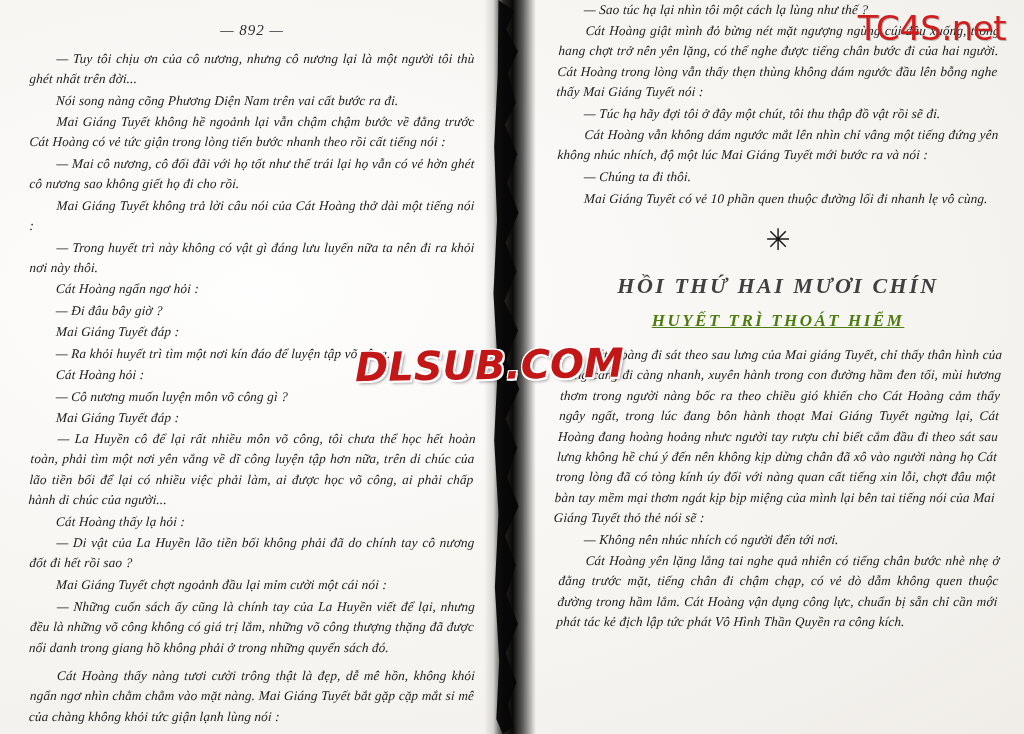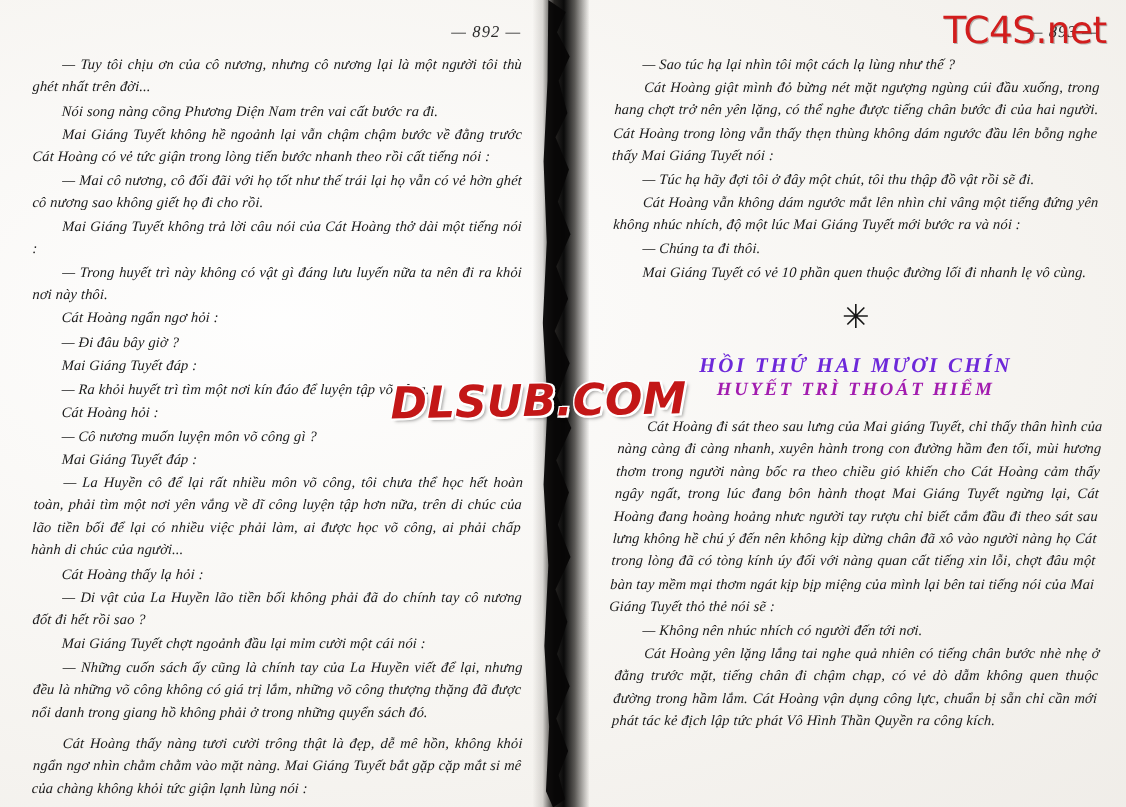--- a/index.html
+++ b/index.html
@@ -30,21 +30,21 @@
   .page-col {
     position: absolute;
     top: 0;
     height: 734px;
     box-sizing: border-box;
   }
   .left-col { left: 0; width: 500px; padding: 0 26px 0 30px; }
   .right-col { left: 524px; width: 500px; padding: 0 26px 0 34px; }
 
   .folio {
-    text-align: right;
+    text-align: center;
     font-size: 15px;
     letter-spacing: 1px;
     color: #2a2a2a;
     font-style: italic;
     margin-top: 22px;
     margin-bottom: 10px;
   }
 
   .body-text p {
     margin: 0 0 1px 0;
@@ -93,33 +93,34 @@
       6% 20%, 16% 10%);
     opacity: 0.95;
   }
 
   .chapter-head {
     text-align: center;
     margin-top: 18px;
     margin-bottom: 6px;
   }
   .chapter-head .line1 {
-    font-size: 19px;
+    font-size: 22px;
     font-style: italic;
     letter-spacing: 2.5px;
-    color: #6d28d9;
+    color: #404040;
     font-weight: 600;
   }
   .chapter-head .line2 {
     font-size: 17px;
     font-style: italic;
     letter-spacing: 2.5px;
-    color: #a21caf;
+    color: #4d7c0f;
     font-weight: 700;
-    margin-top: 0;
+    margin-top: 12px;
+    text-decoration: underline;
   }
 
   .ornament {
     text-align: center;
     font-size: 30px;
     color: #161616;
     line-height: 1;
     margin: 16px 0 4px 0;
     user-select: none;
   }
@@ -194,21 +195,20 @@
       <p>— Những cuốn sách ấy cũng là chính tay của La Huyền viết để lại, nhưng đều là những võ công không có giá trị lắm, những võ công thượng thặng đã được nổi danh trong giang hồ không phải ở trong những quyển sách đó.</p>
       <p class="gap">Cát Hoàng thấy nàng tươi cười trông thật là đẹp, dễ mê hồn, không khỏi ngẩn ngơ nhìn chằm chằm vào mặt nàng. Mai Giáng Tuyết bắt gặp cặp mắt si mê của chàng không khỏi tức giận lạnh lùng nói :</p>
     </div>
   </div>
 
   <div class="gutter">
     <div class="ragged"></div>
   </div>
 
   <div class="page-col right-col">
-    <div class="folio">— 893 —</div>
     <div class="body-text">
       <p>— Sao túc hạ lại nhìn tôi một cách lạ lùng như thế ?</p>
       <p>Cát Hoàng giật mình đỏ bừng nét mặt ngượng ngùng cúi đầu xuống, trong hang chợt trở nên yên lặng, có thể nghe được tiếng chân bước đi của hai người. Cát Hoàng trong lòng vẫn thấy thẹn thùng không dám ngước đầu lên bỗng nghe thấy Mai Giáng Tuyết nói :</p>
       <p>— Túc hạ hãy đợi tôi ở đây một chút, tôi thu thập đồ vật rồi sẽ đi.</p>
       <p>Cát Hoàng vẫn không dám ngước mắt lên nhìn chỉ vâng một tiếng đứng yên không nhúc nhích, độ một lúc Mai Giáng Tuyết mới bước ra và nói :</p>
       <p>— Chúng ta đi thôi.</p>
       <p>Mai Giáng Tuyết có vẻ 10 phần quen thuộc đường lối đi nhanh lẹ vô cùng.</p>
     </div>
 
     <div class="ornament">✳</div>

